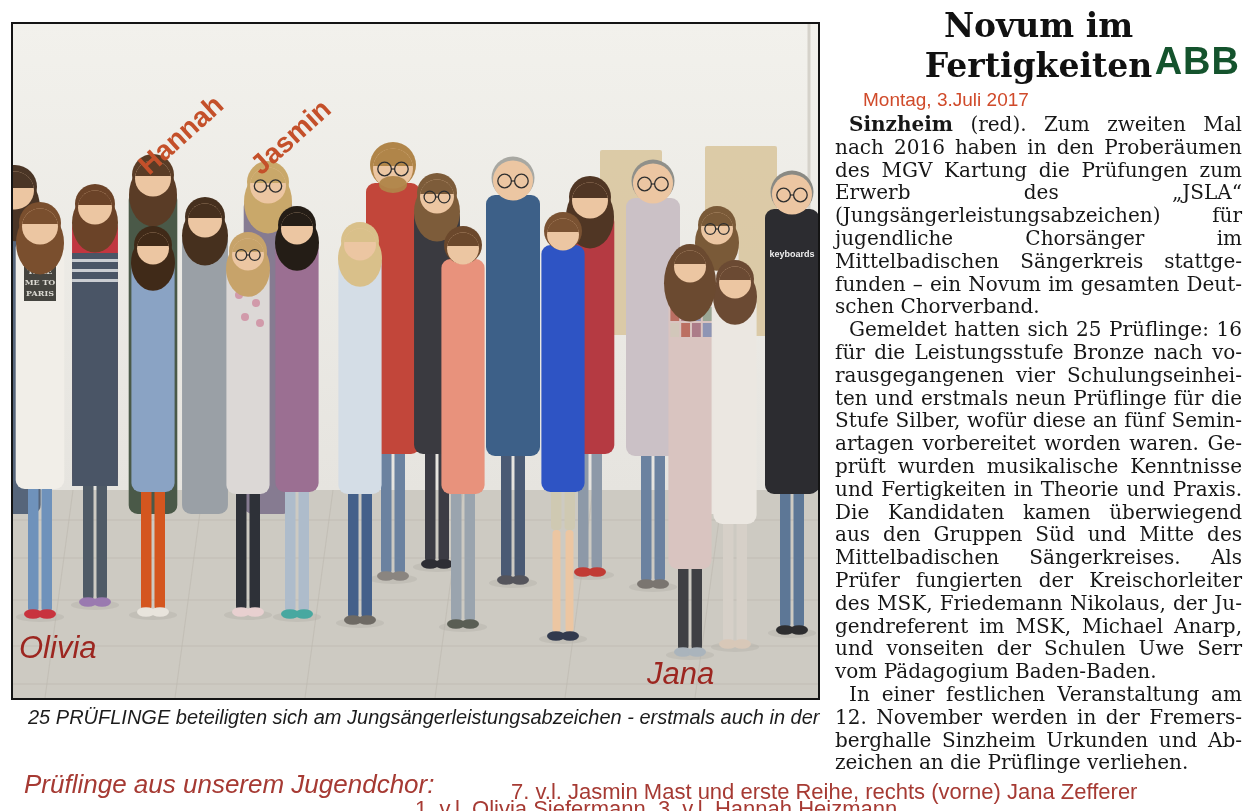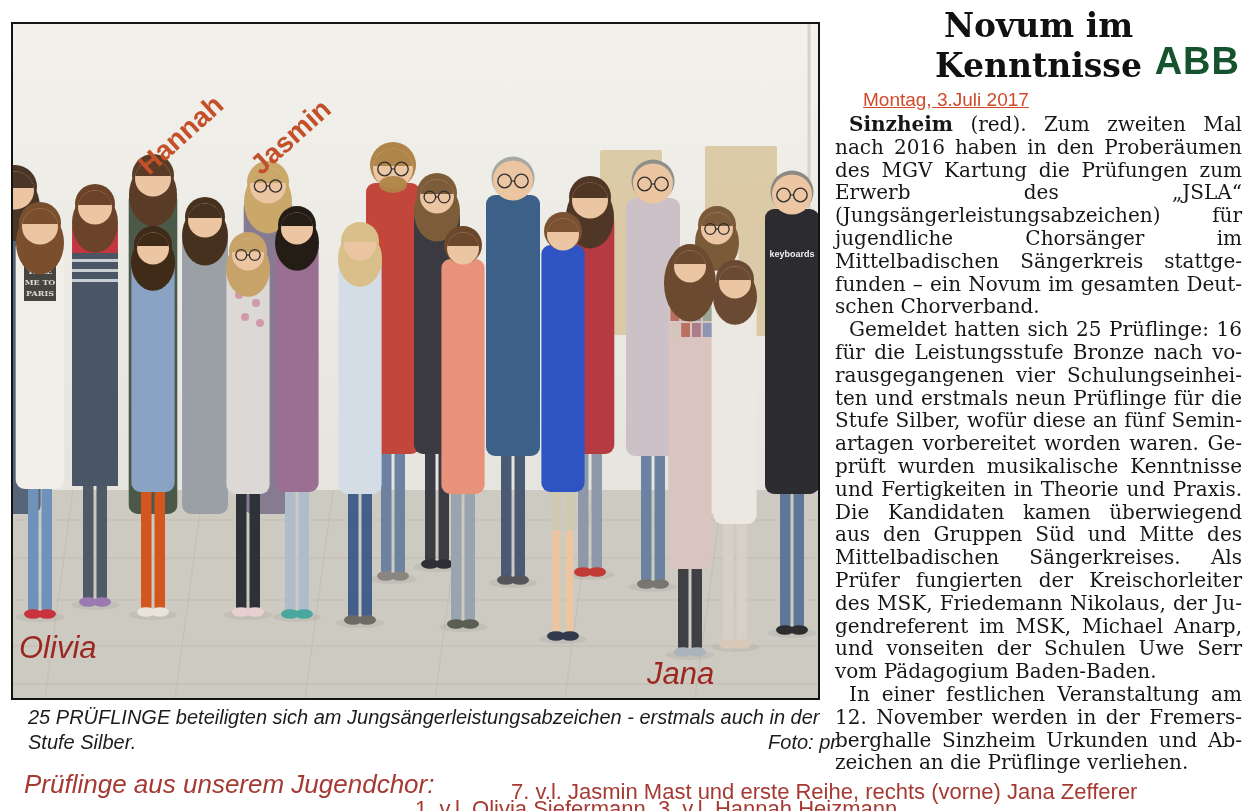--- a/index.html
+++ b/index.html
@@ -328,35 +328,31 @@
         </g>
         <text x="136" y="152" font-size="28" fill="#c4502a" text-anchor="start" font-family="&quot;Liberation Sans&quot;,sans-serif" transform="rotate(-42 136 152)" font-weight="bold">Hannah</text>
         <text x="248" y="152" font-size="28" fill="#c4502a" text-anchor="start" font-family="&quot;Liberation Sans&quot;,sans-serif" transform="rotate(-42 248 152)" font-weight="bold">Jasmin</text>
         <text x="6" y="634" font-size="31" fill="#9c2620" text-anchor="start" font-family="&quot;Liberation Sans&quot;,sans-serif" font-style="italic">Olivia</text>
         <text x="634" y="660" font-size="31" fill="#9c2620" text-anchor="start" font-family="&quot;Liberation Sans&quot;,sans-serif" font-style="italic">Jana</text>
       </svg>
   </figure>
 
   <div class="caption">
     <span>25 PRÜFLINGE beteiligten sich am Jungsängerleistungsabzeichen - erstmals auch in der</span>
-    <div class="cap-l2">
-      <span>Stufe Silber.</span>
-      <span class="credit">Foto: pr</span>
-    </div>
   </div>
 
   <div class="jugendchor" style="color: rgb(166, 58, 51); margin-left: 18px;">Prüflinge aus unserem Jugendchor:</div>
   <div class="rednote1" style="color: rgb(166, 58, 51); margin-top: 43px;">1. v.l. Olivia Siefermann, 3. v.l. Hannah Heizmann</div>
   <div class="rednote2" style="color: rgb(166, 58, 51);">7. v.l. Jasmin Mast und erste Reihe, rechts (vorne) Jana Zefferer</div>
 
   <div class="article">
     <div class="logo" style="color: #14532d; margin-top: 35px;">ABB</div>
     <h1><span>Novum im</span><br>
-        <span>Kenntnisse</span></h1>
-    <div class="date" style="color: rgb(208, 74, 42); text-decoration: underline;">Montag, 3.Juli 2017</div>
+        <span>Fertigkeiten</span></h1>
+    <div class="date" style="color: rgb(208, 74, 42);">Montag, 3.Juli 2017</div>
     <div class="abody" id="article-body">
         <p><b>Sinzheim</b> (red). Zum zweiten Mal nach 2016 haben in den Proberäumen des MGV Kartung die Prüfungen zum Er­werb des „JSLA“ (Jungsängerleistungs­abzeichen) für jugendliche Chorsänger im Mittelbadischen Sängerkreis stattge­funden – ein Novum im gesamten Deut­schen Chorverband.</p>
         <p>Gemeldet hatten sich 25 Prüflinge: 16 für die Leistungsstufe Bronze nach vo­rausgegangenen vier Schulungseinhei­ten und erstmals neun Prüflinge für die Stufe Silber, wofür diese an fünf Semin­artagen vorbereitet worden waren. Ge­prüft wurden musikalische Kenntnisse und Fertigkeiten in Theorie und Praxis. Die Kandidaten kamen überwiegend aus den Gruppen Süd und Mitte des Mittelbadischen Sängerkreises. Als Prü­fer fungierten der Kreischorleiter des MSK, Friedemann Nikolaus, der Ju­gendreferent im MSK, Michael Anarp, und vonseiten der Schulen Uwe Serr vom Pädagogium Baden-Baden.</p>
         <p>In einer festlichen Veranstaltung am 12. November werden in der Fremers­berghalle Sinzheim Urkunden und Ab­zeichen an die Prüflinge verliehen.</p>
       </div>
   </div>
 
 </div>
 
 </body></html>

